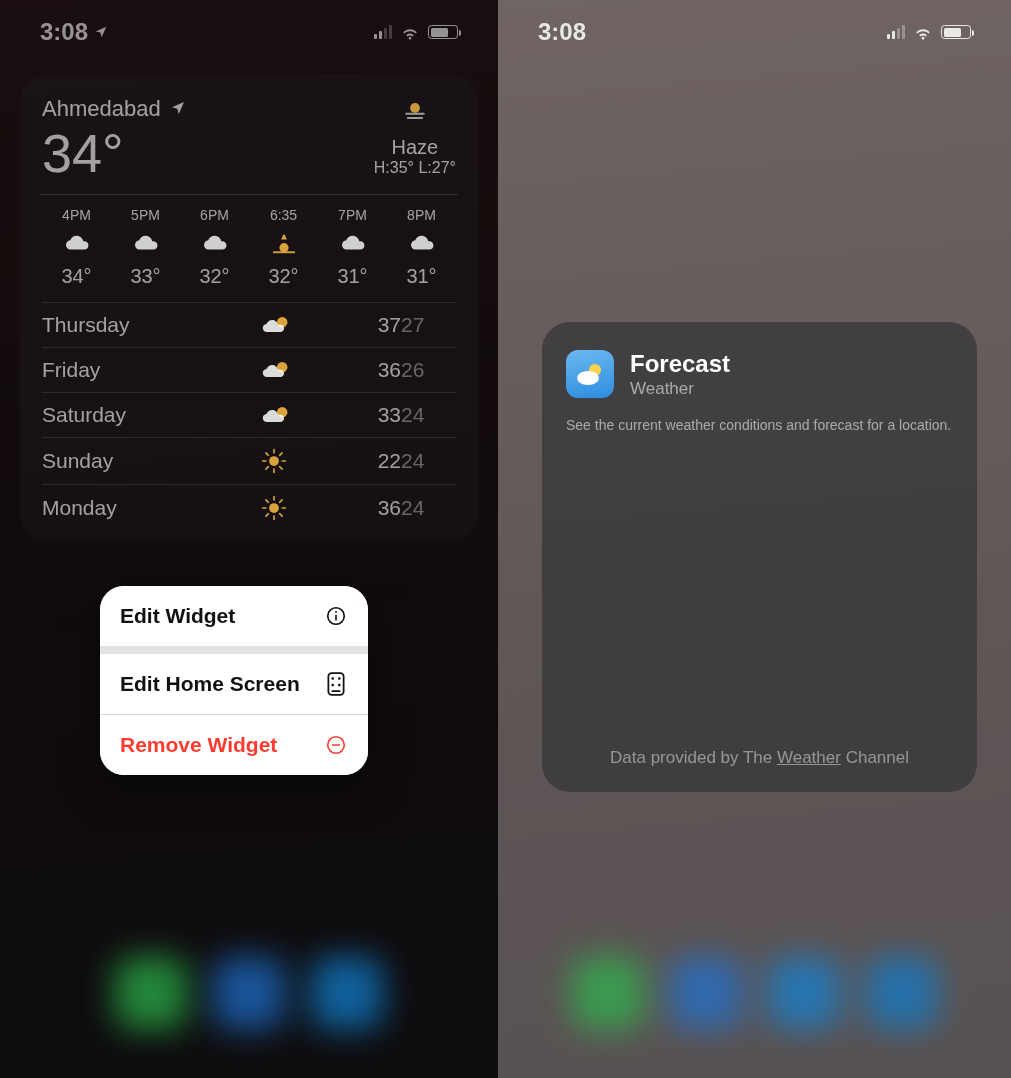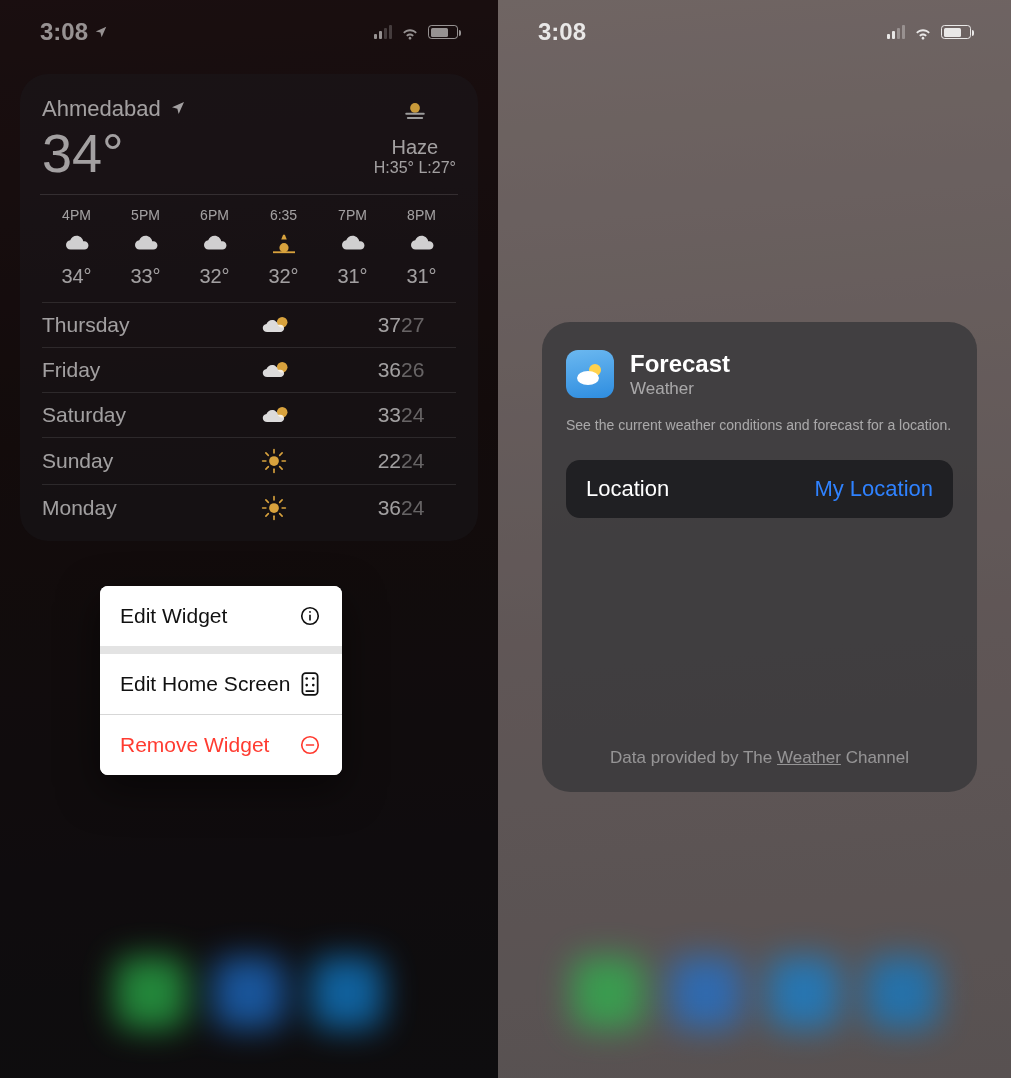--- a/index.html
+++ b/index.html
@@ -73,24 +73,24 @@
   .sunset-icon { width:30px; height:22px; color:#d8a23d; }
   .days { padding-top:4px; }
   .day-row { display:flex; align-items:center; padding:10px 0; border-top:1px solid rgba(255,255,255,0.10); font-size:21px;}
   .day-row .dname { flex:1; }
   .day-row .dicon { width:60px; text-align:center; }
   .day-row .hi { width:80px; text-align:right; }
   .day-row .lo { width:55px; text-align:left; color: rgba(255,255,255,0.35); }
 
   
   .ctx-menu {
-    position:absolute; left:100px; top:586px; width:242px;
-    background: rgba(255,255,255,0.96); border-radius:8px;
+    position:absolute; left:100px; top:586px; width:268px;
+    background: rgba(255,255,255,0.96); border-radius:24px;
     box-shadow: 0 14px 40px rgba(0,0,0,0.5);
-    overflow:hidden; z-index:10;
+    overflow:hidden; z-index:10;font-weight:bold;
   }
   .ctx-menu .item {
     display:flex; justify-content:space-between; align-items:center;
     padding:18px 20px; font-size:21px; color:#111;
     background:#fff;
   }
   .ctx-menu .sep-thick { height:8px; background: rgba(0,0,0,0.07);}
   .ctx-menu .sep-thin  { height:1px; background: rgba(0,0,0,0.12);}
   .ctx-menu .item.danger { color:#ff3b30; }
   .ctx-menu .ico { width:24px; height:24px; display:flex; align-items:center; justify-content:center; }
@@ -406,24 +406,20 @@
             <circle cx="21" cy="12" r="6" fill="#ffd24d"></circle>
             <ellipse cx="14" cy="20" rx="11" ry="7" fill="#fff"></ellipse>
           </svg>
       </div>
       <div>
         <div class="title">Forecast</div>
         <div class="sub">Weather</div>
       </div>
     </div>
     <div class="sheet-desc">See the current weather conditions and forecast for a location.</div>
-    <div class="loc-row">
-      <span class="lbl">Location</span>
-      <span class="val">My Location</span>
-    </div>
     <div class="sheet-foot">
       <span>Data provided by The </span><span class="lnk">Weather</span><span> Channel</span>
     </div>
   </div>
 
   <div class="dock">
     <div class="app a1"></div>
       <div class="app a2"></div>
       <div class="app a3"></div>
       <div class="app a4"></div>

